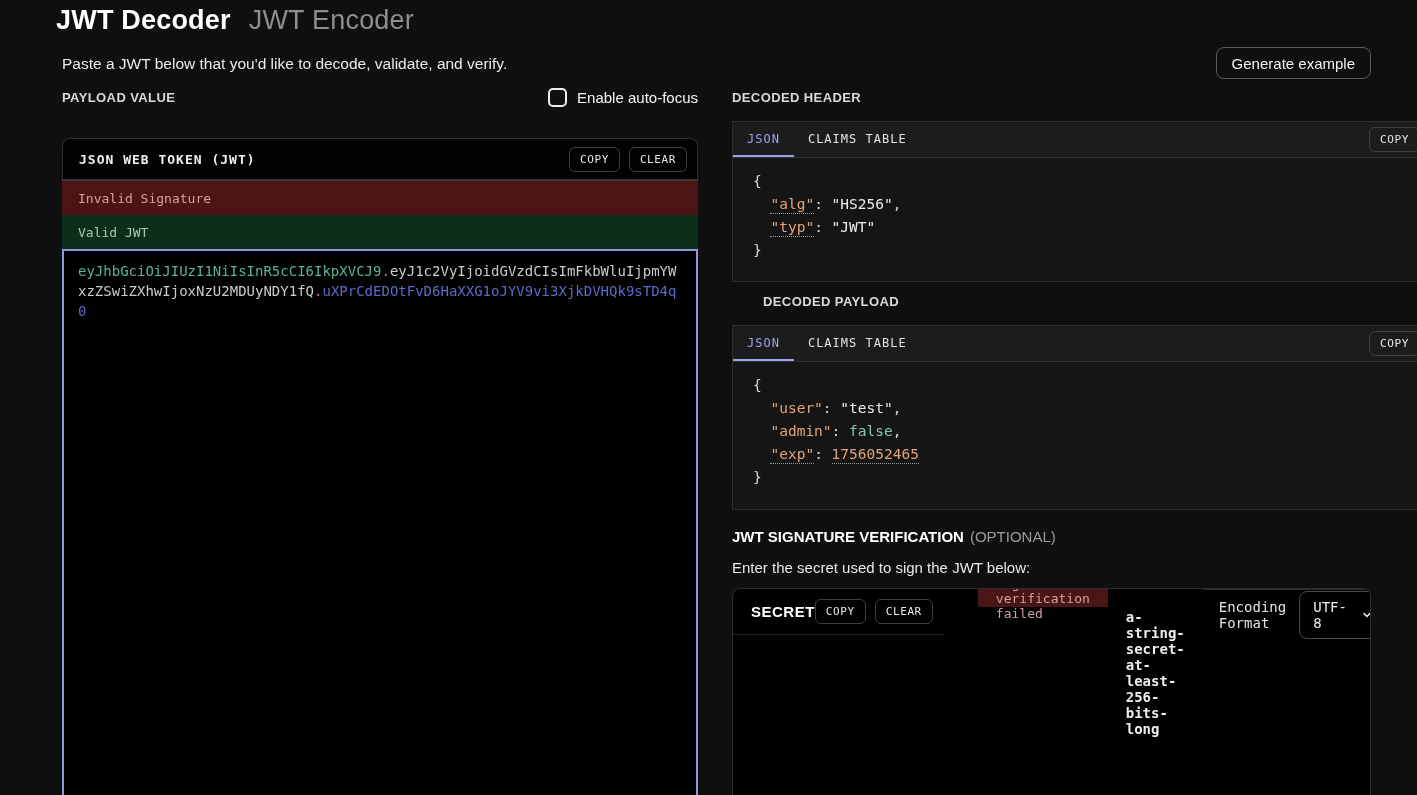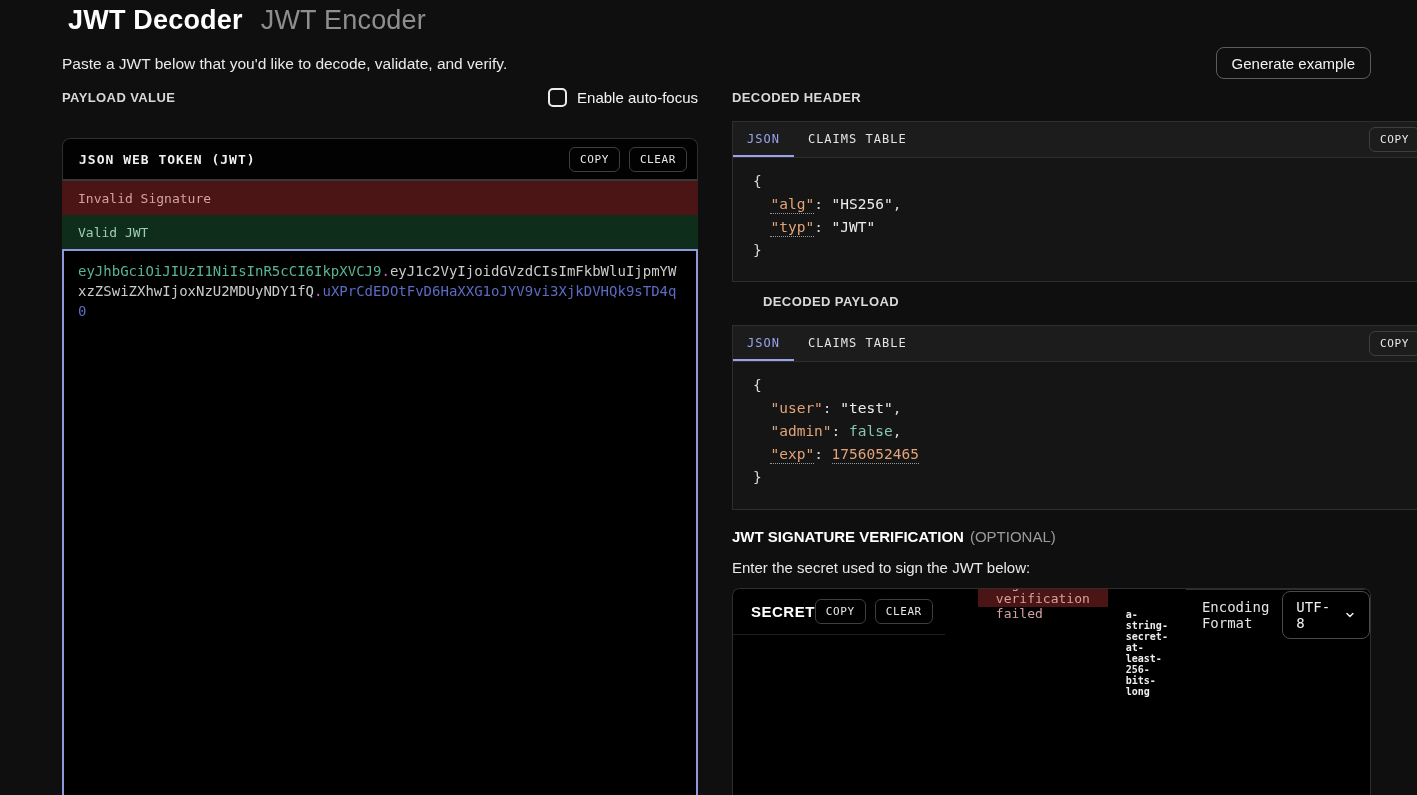--- a/index.html
+++ b/index.html
@@ -18,21 +18,21 @@
   *{box-sizing:border-box; margin:0; padding:0;}
   html,body{width:1417px;height:795px;}
   body{
     position:relative; overflow:hidden;
     background:var(--page-bg);
     font-family:"Liberation Sans", sans-serif;
     color:#fff;
   }
 
   
-  .brand-tabs{position:absolute; left:68px; top:5px; display:flex; gap:18px; align-items:baseline;text-align:right;}
+  .brand-tabs{position:absolute; left:56px; top:5px; display:flex; gap:18px; align-items:baseline;text-align:right;}
   .brand-tabs .t1{font-size:27px; font-weight:700; color:#ffffff; letter-spacing:.2px; cursor:pointer;}
   .brand-tabs .t2{font-size:27px; font-weight:500; color:#8e8e8e; letter-spacing:.2px; cursor:pointer;}
   .subtitle{position:absolute; left:62px; top:55px; font-size:15.5px; color:#eaeaea;}
   .generate-btn{
     position:absolute; right:46px; top:47px; height:32px; padding:0 15px;
     display:flex; align-items:center; background:transparent; color:#f2f2f2;
     border:1px solid #5c5c5c; border-radius:8px; font-size:15px; cursor:pointer;
   }
 
   
@@ -100,21 +100,21 @@
   .sig-desc{position:absolute; left:732px; top:559px; font-size:15px; color:#e8e8e8;}
 
   .secret-panel{
     position:absolute; left:732px; top:588px; width:639px; height:207px;
     border:1px solid var(--panel-border); border-bottom:none; border-radius:8px 8px 0 0;
     overflow:hidden; background:#000; display:flex; flex-direction:row;
   }
   .secret-head{height:46px; background:#000; border-bottom:1px solid #1f1f1f; display:flex; align-items:center; padding:0 12px 0 18px;}
   .secret-head .ph-title{font-size:15px; font-weight:700; letter-spacing:.5px; color:#fff;}
   .secret-banner{height:18px; background:var(--invalid-bg); color:var(--invalid-text); display:flex; align-items:center; padding:0 18px; font-family:"DejaVu Sans Mono", monospace; font-size:13px;margin-left:33px;}
-  .secret-value{flex:1; padding:20px 18px; font-family:"DejaVu Sans Mono", monospace; font-size:10px; font-weight:700; color:#ededed; cursor:text;}
+  .secret-value{flex:1; padding:20px 18px; font-family:"DejaVu Sans Mono", monospace; font-size:14px; font-weight:700; color:#ededed; cursor:text;}
   .secret-footer{height:51px; border-top:1px solid var(--panel-border); display:flex; align-items:center; justify-content:flex-end; gap:13px; padding:0 16px; background:#000;}
   .enc-label{font-family:"DejaVu Sans Mono", monospace; font-size:14px; color:#e3e3e3;}
   .select{
     display:flex; align-items:center; gap:12px; border:1px solid #4a4a4a; border-radius:8px;
     padding:7px 13px; font-family:"DejaVu Sans Mono", monospace; font-size:14px; color:#f0f0f0;
     background:transparent; cursor:pointer;
   }
   svg{display:block;}
 </style>
 </head>

